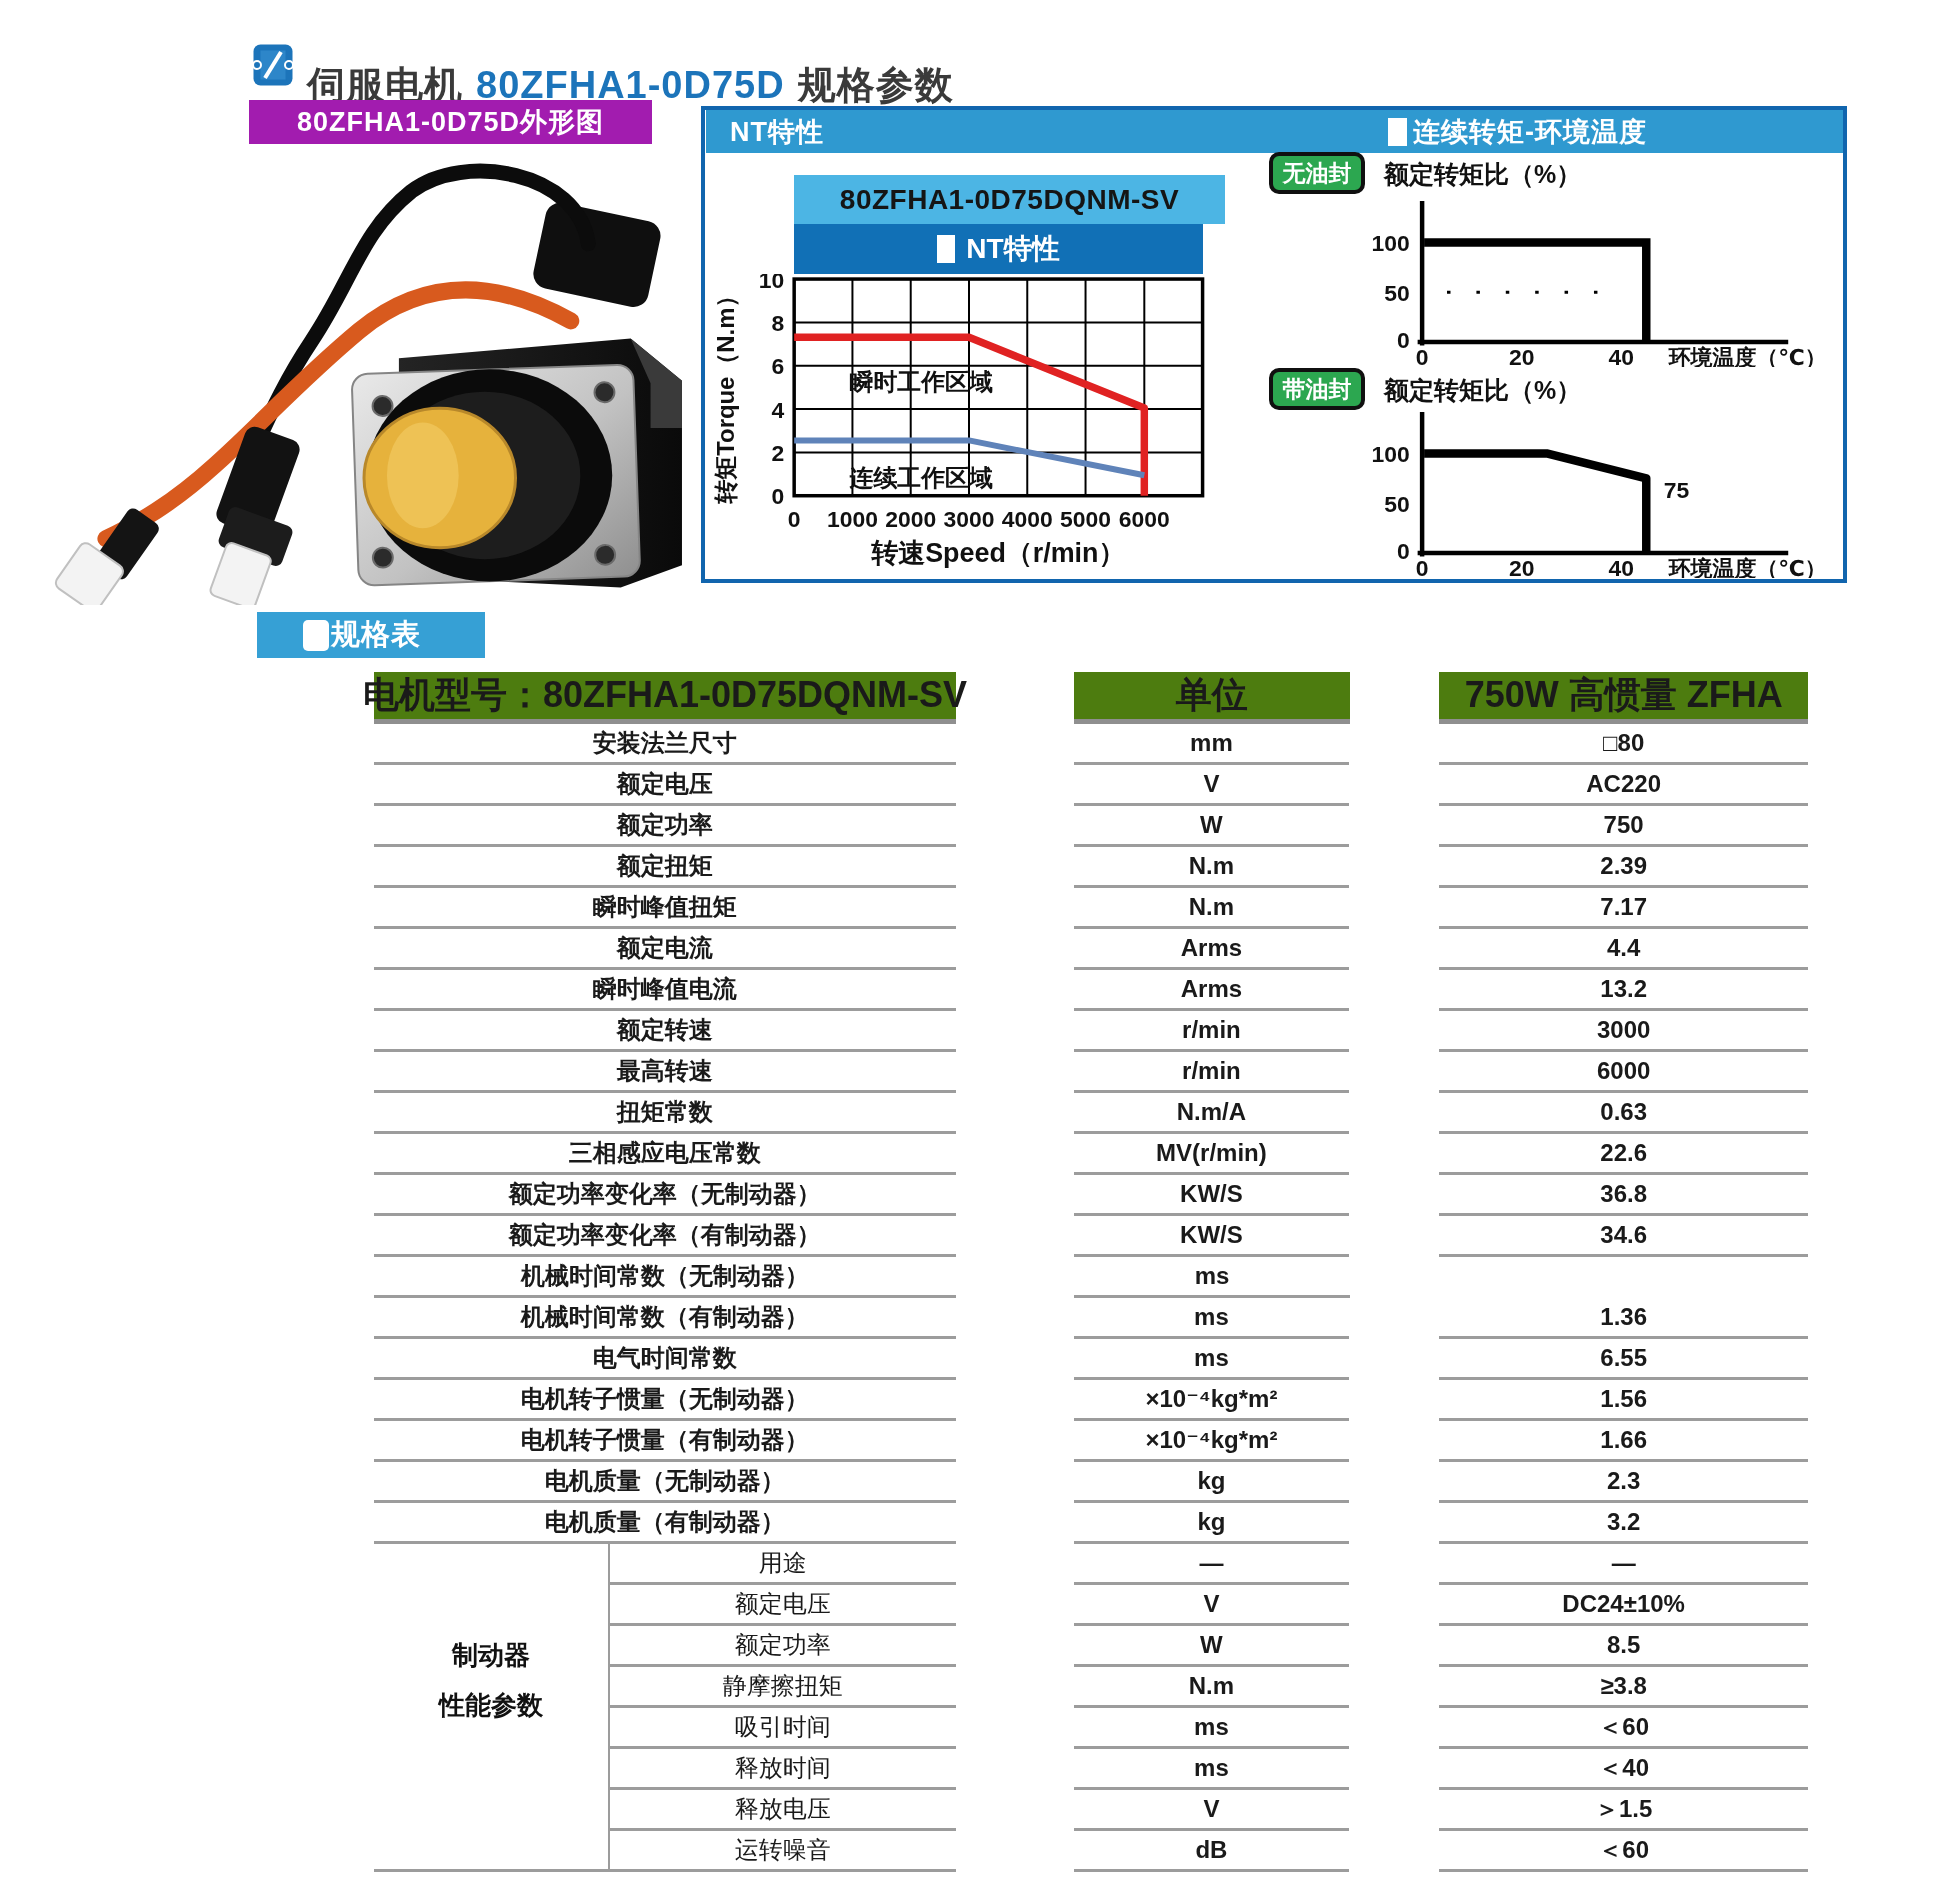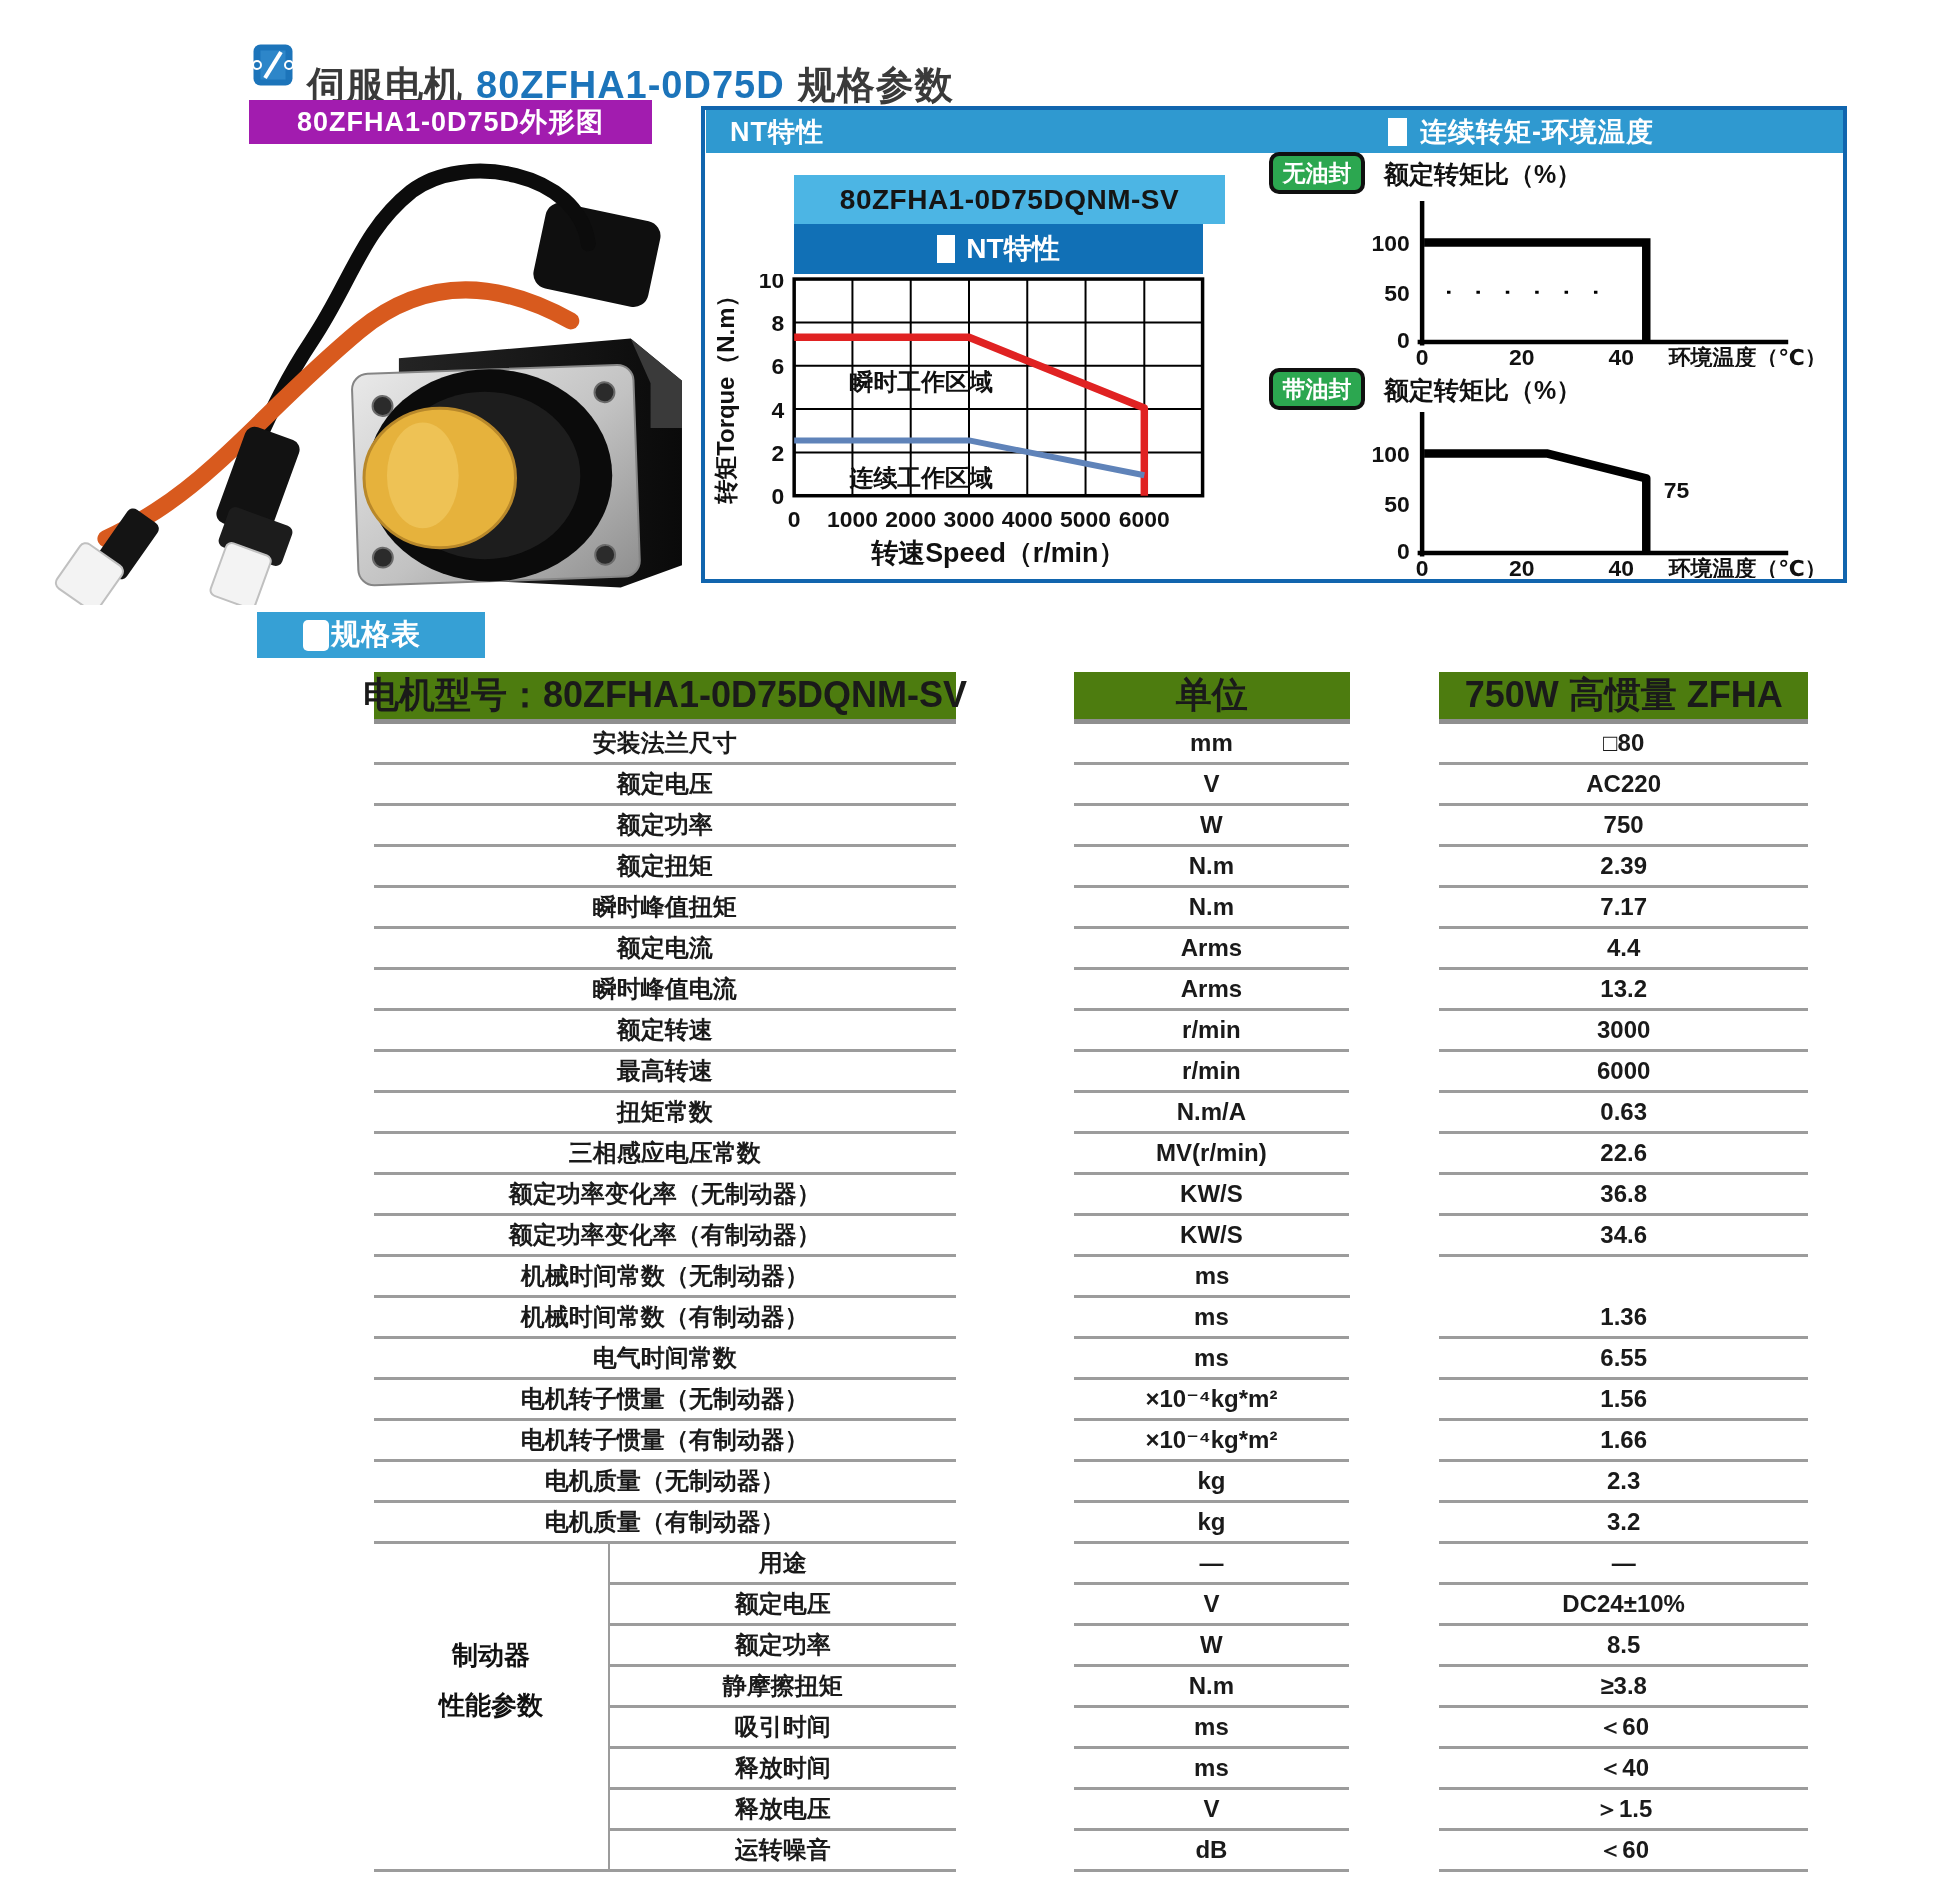--- a/index.html
+++ b/index.html
@@ -26,21 +26,21 @@
   
   .nt-panel {
     position:absolute; left:701px; top:106px; width:1146px; height:477px;
     border:4.5px solid #1165ae; background:#fff;
   }
   .nt-panel-banner {
     position:absolute; left:706px; top:110px; width:1137px; height:43px;
     background:#2f99d0; display:flex; align-items:center;
   }
   .nt-banner-left { color:#fff; font-size:27px; font-weight:bold; padding-left:24px; letter-spacing:1px; }
-  .nt-banner-right { position:absolute; left:682px; top:0; height:43px; display:flex; align-items:center; gap:13px; }
+  .nt-banner-right { position:absolute; left:682px; top:0; height:43px; display:flex; align-items:center; gap:6px; }
   .banner-square { width:19px; height:28px; background:#fff; display:inline-block; }
   .nt-banner-right span.lbl { color:#fff; font-size:27px; font-weight:bold; letter-spacing:1px; white-space:nowrap; }
   .nt-band-title {
     position:absolute; left:794px; top:175px; width:431px; height:49px;
     background:#4cb5e4; display:flex; align-items:center; justify-content:center;
     font-size:28px; font-weight:bold; color:#151515; letter-spacing:0.5px;
   }
   .nt-band-sub {
     position:absolute; left:794px; top:224px; width:409px; height:50px;
     background:#1170b6; display:flex; align-items:center; justify-content:center; gap:11px;
@@ -78,21 +78,21 @@
     display:flex; align-items:center; justify-content:center;
     border-bottom:3.5px solid #9c9c9c;
     font-size:24px; font-weight:bold; white-space:nowrap;
   }
   .tc1 { width:582px; } .tc2 { width:276px; } .tc3 { width:369px; }
   .brake-block { position:relative; }
   .bk-group { width:234px; }
   .bk-sub {
     width:348px; border-left:2.5px solid #9c9c9c; border-bottom:3.5px solid #9c9c9c;
     display:flex; align-items:center; justify-content:center;
-    font-size:24px; font-weight:bold; white-space:nowrap;
+    font-size:24px; font-weight:normal; white-space:nowrap;
   }
   .brake-label {
     position:absolute; left:0; top:0; width:234px; height:100%;
     display:flex; flex-direction:column; align-items:center; justify-content:center;
     padding-bottom:55px; gap:15px;
     font-size:26px; font-weight:bold; color:#111;
   }
   .brake-bottomline { position:absolute; left:0; bottom:0; width:234px; height:3.5px; background:#9c9c9c; }
   svg text { font-family:"Liberation Sans","DejaVu Sans",sans-serif; }
 </style>

